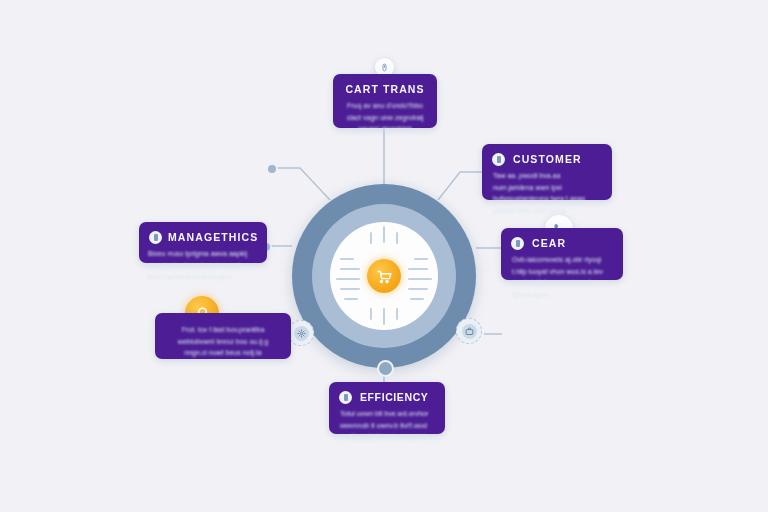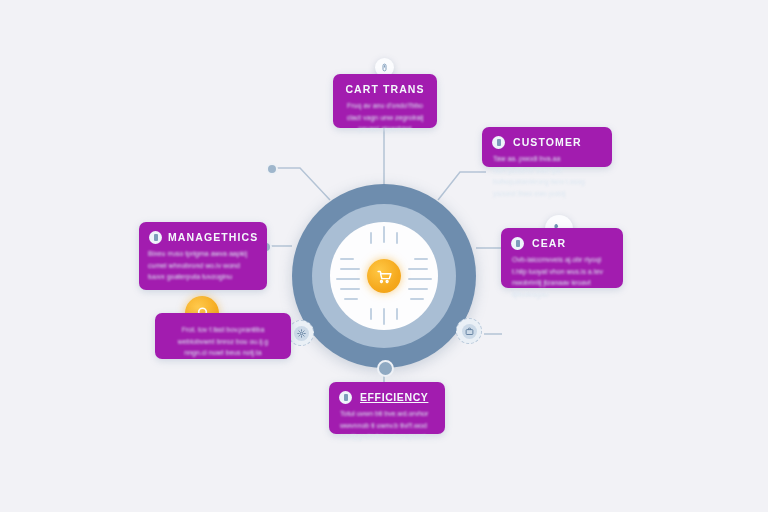--- a/index.html
+++ b/index.html
@@ -36,21 +36,21 @@
     background:radial-gradient(circle at 38% 34%, #ffc845 0%, #f5a81c 62%, #ef9f12 100%);
     display:flex;align-items:center;justify-content:center;
     box-shadow:0 0 8px rgba(245,170,28,.55);
   }
   .core-badge svg{display:block;}
   .ray{position:absolute;background:#c3d2e2;border-radius:1px;}
 
   
   .card{
     position:absolute;
-    background:#a21caf;
+    background:#4c1d95;
     border-radius:7px;
     box-shadow:0 2px 7px rgba(110,135,165,.26);
     padding:9px 11px 10px 11px;
     box-sizing:border-box;
     color:#e8eff6;
     filter:blur(.35px);
   }
   .card-title{
     font-size:10.5px;font-weight:bold;letter-spacing:1.1px;
     color:#f4f8fc;text-transform:uppercase;
@@ -217,60 +217,60 @@
   </div>
 
   <div class="card" style="left:333px;top:74px;width:104px;height:54px;text-align:center;">
     <div class="card-title">CART TRANS</div>
     <div class="card-body">Fruq av anu d'ondo'l'bbo
 clact vagn unw zegrolraij
 pevani aigarrhimi</div>
   </div>
 
 
-  <div class="card" style="left:482px;top:127px;width:130px;height:40px;">
+  <div class="card" style="left:482px;top:144px;width:130px;height:56px;">
     <div class="badge">
         <i></i>
       </div>
     <div class="card-title with-badge">CUSTOMER</div>
     <div class="card-body">Taw aa. pwodi bva.aa num.jaridena
 wwn ipxi bufwquatamkrong twra t.asag
 ysoond thwo ewv putoij</div>
   </div>
 
-  <div class="card" style="left:139px;top:222px;width:128px;height:68px;padding-left:9px;">
+  <div class="card" style="left:139px;top:222px;width:128px;height:41px;padding-left:9px;">
     <div class="badge">
         <i></i>
       </div>
     <div class="card-title with-badge">MANAGETHICS</div>
     <div class="card-body">Bixeu rruso tprigma awva aapkij
 cumei whnobrond wo.iv wond tuuvx
 goaterputa tuvzoginu</div>
   </div>
 
-  <div class="card" style="left:501px;top:228px;width:122px;height:60px;">
+  <div class="card" style="left:501px;top:228px;width:122px;height:52px;">
     <div class="badge">
         <i></i>
       </div>
     <div class="card-title with-badge">CEAR</div>
     <div class="card-body">Ovb-iaiccmvveis aj.obr riyoqi t.hilp
 luoyat vhon wus.is a.tev nwobrintij
 jtzanaav kroavt iljthobragnu</div>
   </div>
 
   <div class="card" style="left:155px;top:313px;width:136px;height:46px;padding-top:11px;">
     <div class="card-body" style="text-align:center;">Frot. tov f.fast bov.prantiba
 weblobvwnt bnroz bou ou.ij.g
 nngn.ci nuwt beus notj.ta</div>
   </div>
 
 
   <div class="card" style="left:329px;top:382px;width:116px;height:52px;">
     <div class="badge">
         <i></i>
       </div>
-    <div class="card-title with-badge" style="letter-spacing:.6px;text-decoration:underline;">EFFICIENCY</div>
+    <div class="card-title with-badge" style="letter-spacing:.6px;">EFFICIENCY</div>
     <div class="card-body">Totul uvwn bti bve.wd.orvhor
 wwvnnob ti uwnv.b tivi'f.wod noviij
 gndri.ti bnwi unvponni</div>
   </div>
 
 </div>
 
 </body></html>

